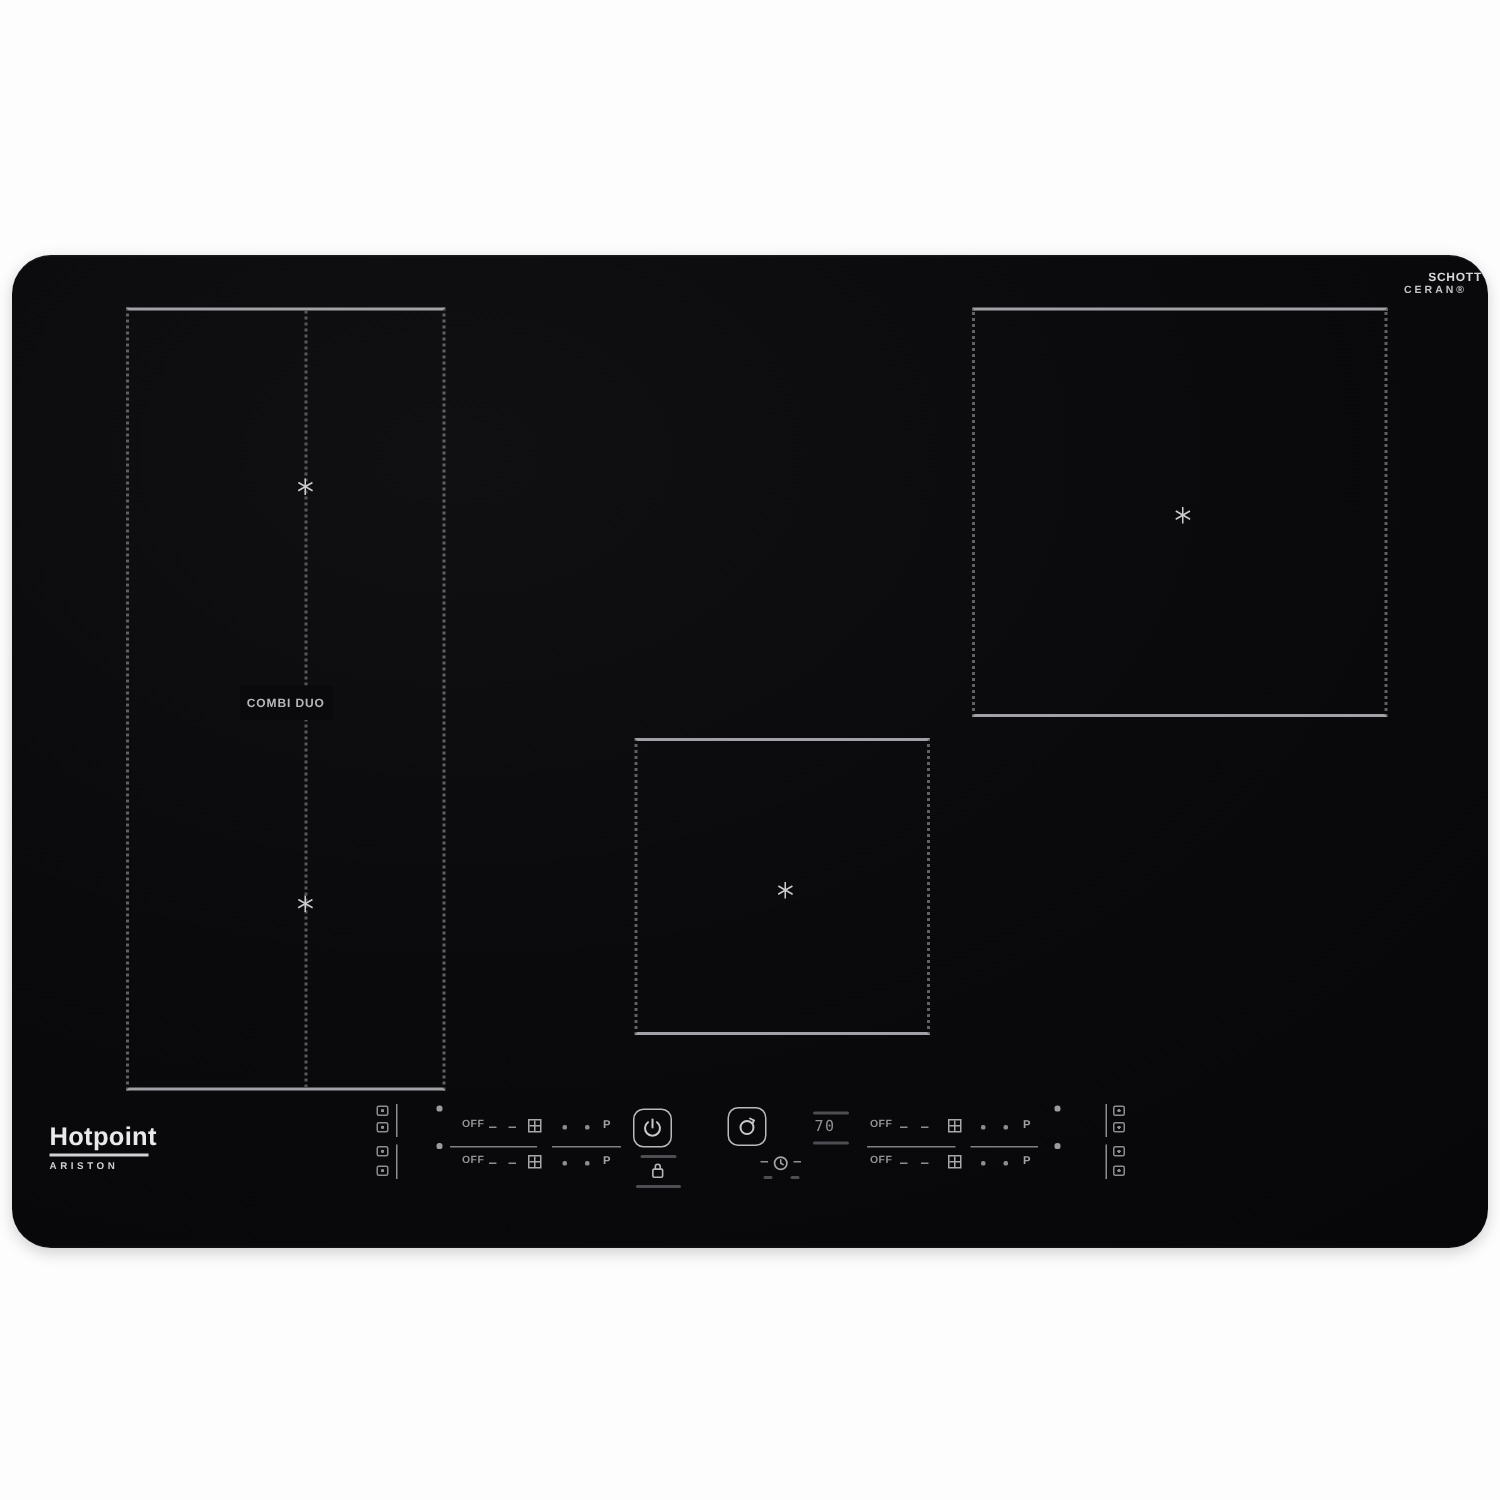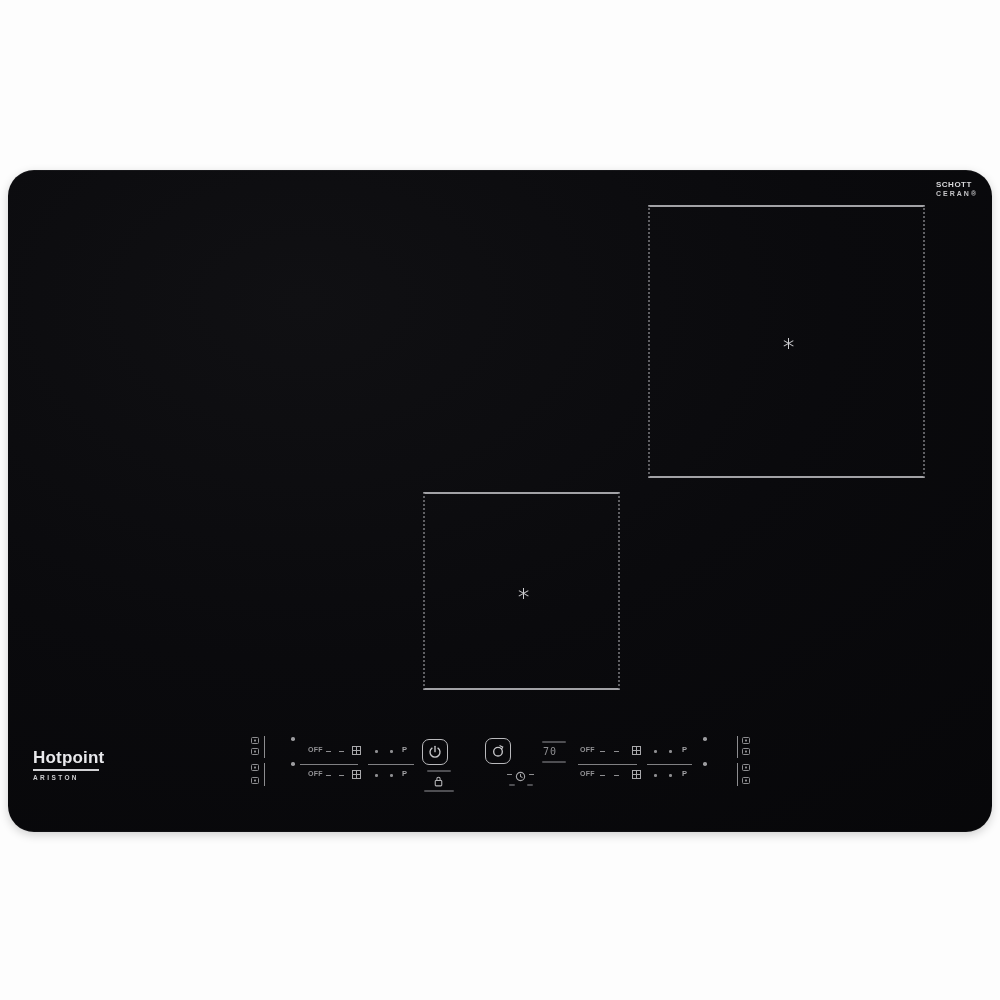--- a/index.html
+++ b/index.html
@@ -20,21 +20,21 @@
   .combiduo{position:absolute;left:50%;top:250px;transform:translateX(-50%);
             background:#0a0a0d;padding:7px 5px;font-size:8px;letter-spacing:0.6px;
             color:#b8b8bb;white-space:nowrap;font-weight:bold;}
   
   .star{position:absolute;width:11px;height:11px;}
   .star i{position:absolute;left:5px;top:0;width:1.2px;height:11px;background:#cdcdd0;display:block;}
   .star i:nth-child(2){transform:rotate(60deg);}
   .star i:nth-child(3){transform:rotate(120deg);}
   
   .schott{position:absolute;left:928px;top:10px;width:52px;color:#d8d8da;text-align:left;}
-  .schott .l1{font-size:8px;font-weight:bold;letter-spacing:0.5px;}
+  .schott .l1{font-size:8px;font-weight:bold;letter-spacing:0.5px;text-align:right;}
   .schott .l2{font-size:7px;font-weight:bold;letter-spacing:2px;margin-top:1px;color:#c4c4c7;}
   .hp{position:absolute;left:25px;top:578px;width:80px;color:#e9e9ec;}
   .hp-word{font-size:17px;font-weight:bold;letter-spacing:0.2px;}
   .hp-rule{margin-top:1px;height:2px;width:66px;background:#d2d2d5;}
   .hp-sub{margin-top:3px;font-size:6.5px;letter-spacing:2.4px;color:#cfcfd2;font-weight:bold;}
   
   .ctl-row{position:absolute;height:12px;}
   .off{position:absolute;top:2px;font-size:7px;font-weight:bold;color:#929295;letter-spacing:0.3px;}
   .tdash{position:absolute;top:7px;width:5px;height:1.4px;background:#8e8e91;}
   .tdot{position:absolute;top:6px;width:2.5px;height:2.5px;border-radius:50%;background:#8e8e91;}
@@ -59,20 +59,34 @@
 <body>
 
 <div class="stage">
   <div class="hob">
 
     <div class="schott">
       <div class="l1">SCHOTT</div>
       <div class="l2">CERAN®</div>
     </div>
 
+    <div class="zone zone-left">
+      <div class="centerline"></div>
+      <span class="star" style="left:112px;top:112px;">
+          <i></i>
+          <i></i>
+          <i></i>
+        </span>
+      <div class="combiduo">COMBI DUO</div>
+      <span class="star" style="left:112px;top:390px;">
+          <i></i>
+          <i></i>
+          <i></i>
+        </span>
+    </div>
 
     <div class="zone zone-center">
       <span class="star" style="left:93px;top:94px;">
           <i></i>
           <i></i>
           <i></i>
         </span>
     </div>
 
     <div class="zone zone-right">

